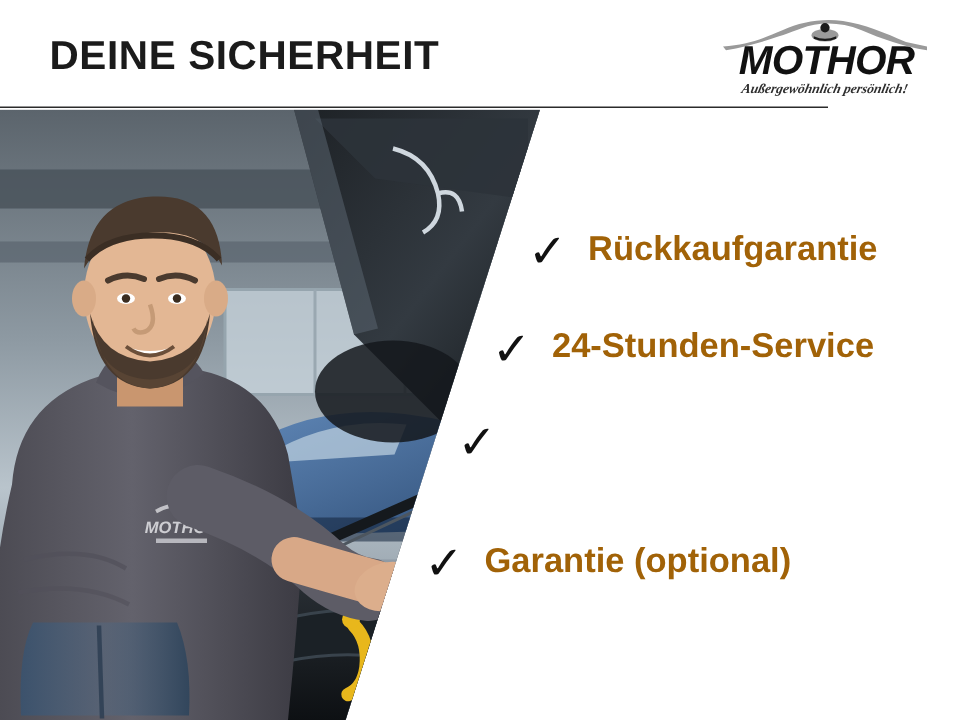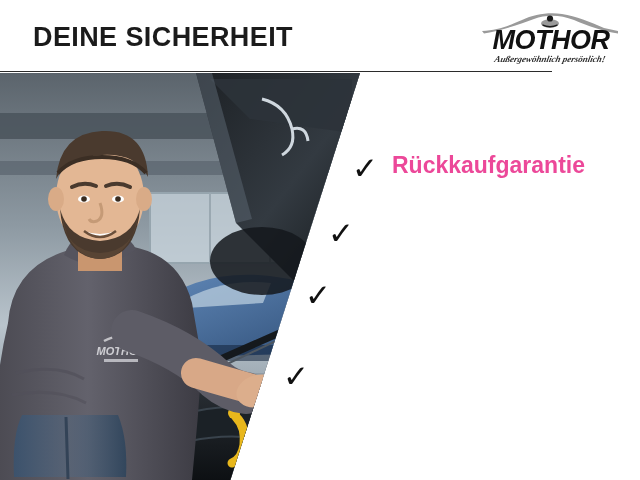--- a/index.html
+++ b/index.html
@@ -127,21 +127,21 @@
     line-height: 34px;
     font-weight: bold;
     color: #111111;
     margin-right: 14px;
     font-family: "DejaVu Sans", sans-serif;
   }
   .benefit-label {
     font-size: 23px;
     line-height: 28px;
     font-weight: bold;
-    color: #ec4899;
+    color: #a16207;
     font-family: "Liberation Sans", sans-serif;
   }
   .benefit-label .l2 { display: block; }
 
   #benefit-0 { left: 352px; top: 78px; }
   #benefit-1 { left: 328px; top: 143px; }
   #benefit-2 { left: 305px; top: 205px; }
   #benefit-3 { left: 283px; top: 286px; }
 </style>
 </head>
@@ -297,25 +297,27 @@
 
     <div id="benefits">
 
       <div class="benefit" id="benefit-0">
         <span class="check">✓</span>
         <span class="benefit-label">Rückkaufgarantie</span>
       </div>
 
       <div class="benefit" id="benefit-1">
         <span class="check">✓</span>
+        <span class="benefit-label">24-Stunden-Service</span>
       </div>
 
       <div class="benefit" id="benefit-2">
         <span class="check">✓</span>
       </div>
 
       <div class="benefit" id="benefit-3">
         <span class="check">✓</span>
+        <span class="benefit-label">Garantie (optional)</span>
       </div>
 
     </div>
   </div>
 </div>
 
 </body></html>

